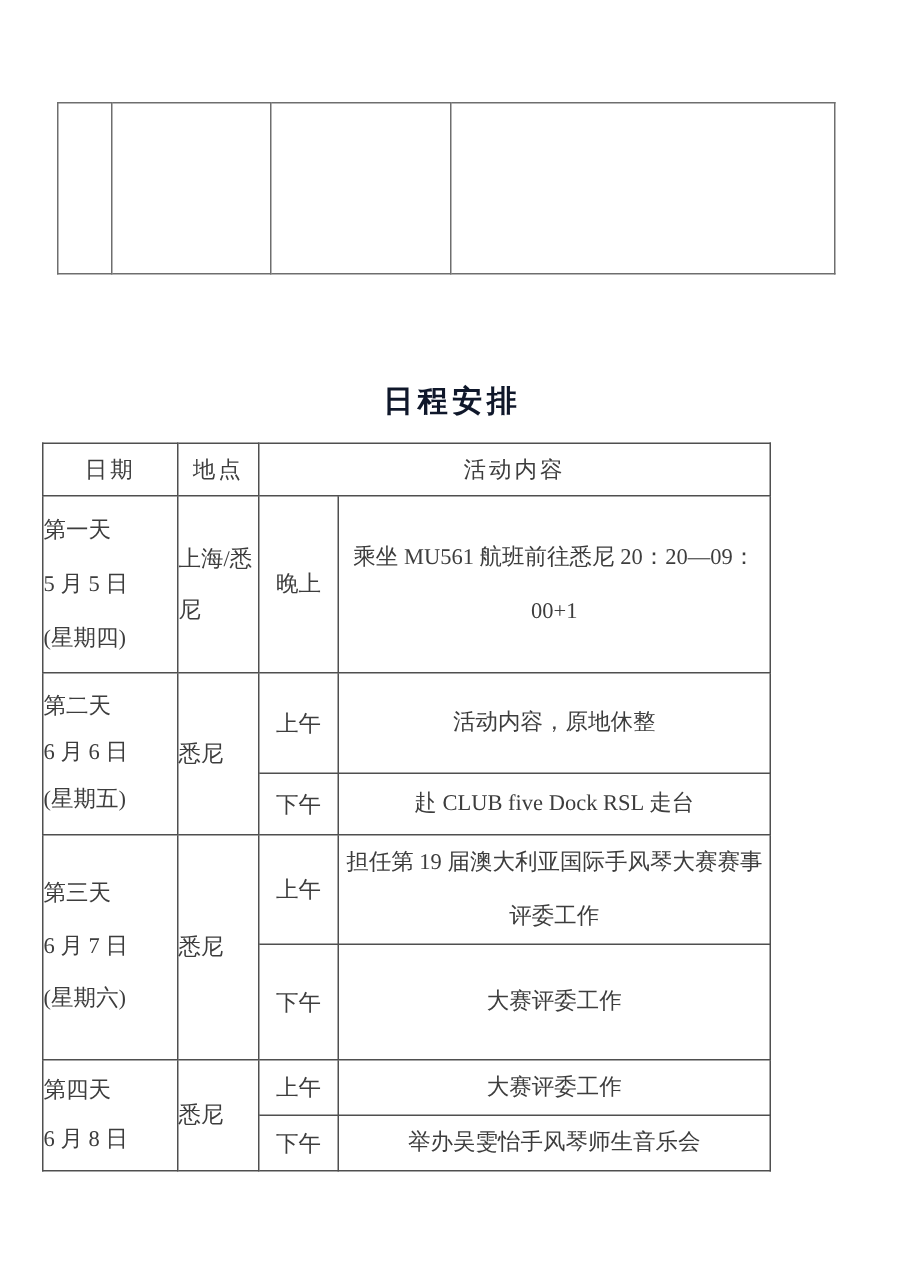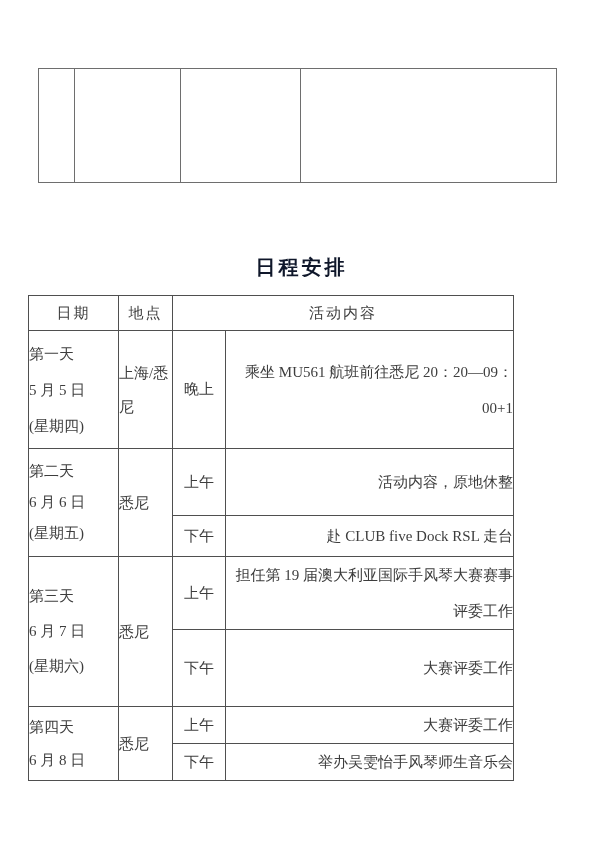--- a/index.html
+++ b/index.html
@@ -73,21 +73,21 @@
   .lh33 .c-date span { line-height: 33px; }
   .c-loc {
     text-align: left;
     word-break: break-all;
     line-height: 34px;
   }
   .c-time {
     text-align: center;
   }
   .c-act {
-    text-align: right;
+    text-align: center;
     padding: 0 3px 0 8px;
     line-height: 36px;
   }
 </style>
 </head>
 <body>
 
 <div class="page">
 
   <table class="top-table">

